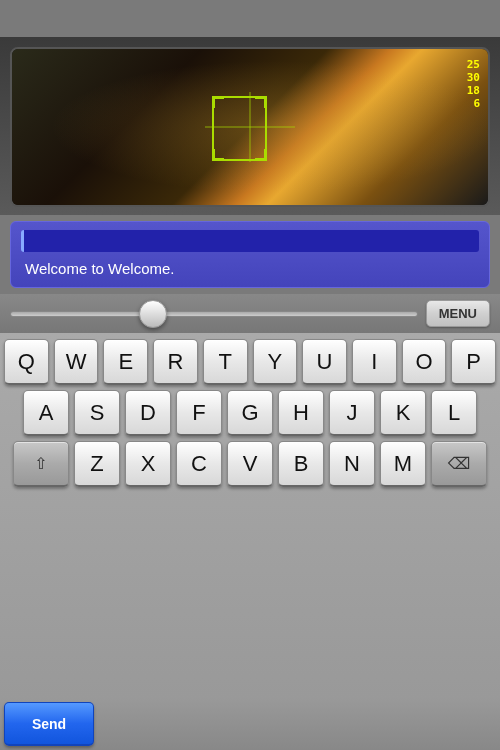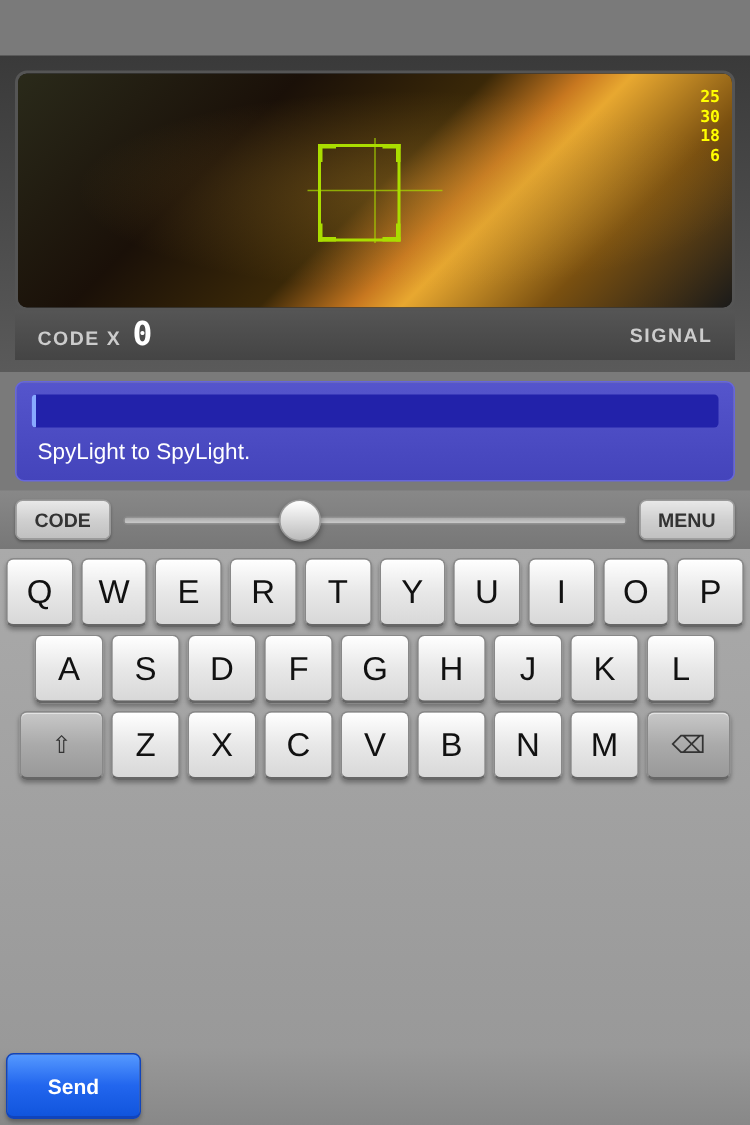--- a/index.html
+++ b/index.html
@@ -290,38 +290,28 @@
     </div>
 
     <div class="scale">
       <span class="scale-item">25</span>
       <span class="scale-item">30</span>
       <span class="scale-item">18</span>
       <span class="scale-item">6</span>
     </div>
   </div>
 
-  <div class="status-bar">
-    <div>
-      <span class="status-left">CODE x</span>
-      <span class="status-digit">0</span>
-    </div>
-    <div>
-      <span class="status-right">SIGNAL</span>
-    </div>
-  </div>
 </div>
 
 <div class="message-section">
   <div class="message-input-line"></div>
-  <div class="message-text">SpyLight to SpyLight.</div>
+  <div class="message-text">Welcome to Welcome.</div>
 </div>
 
 <div class="controls-row">
-  <button class="ctrl-button">CODE</button>
   <div class="slider-track">
     <div class="slider-thumb"></div>
   </div>
   <button class="ctrl-button">MENU</button>
 </div>
 
 <div class="keyboard">
 
   <div class="key-row">
     <div class="key">Q</div>

